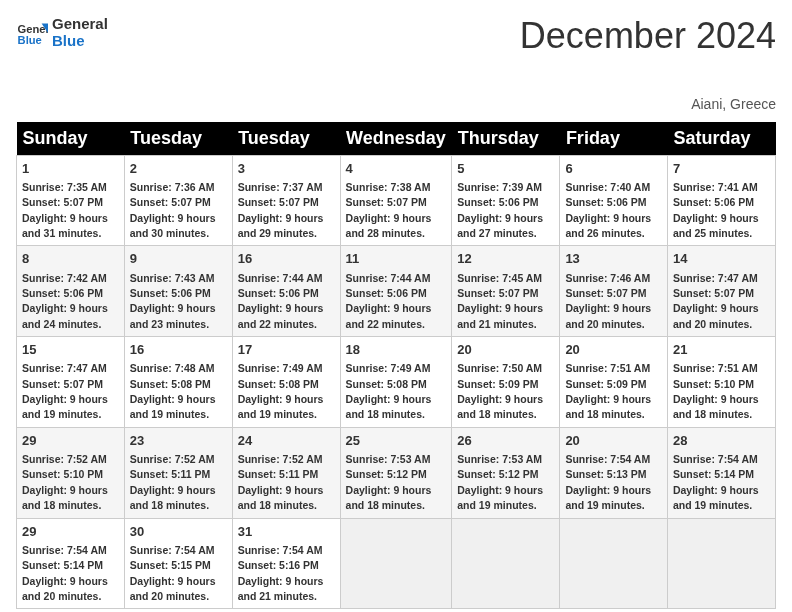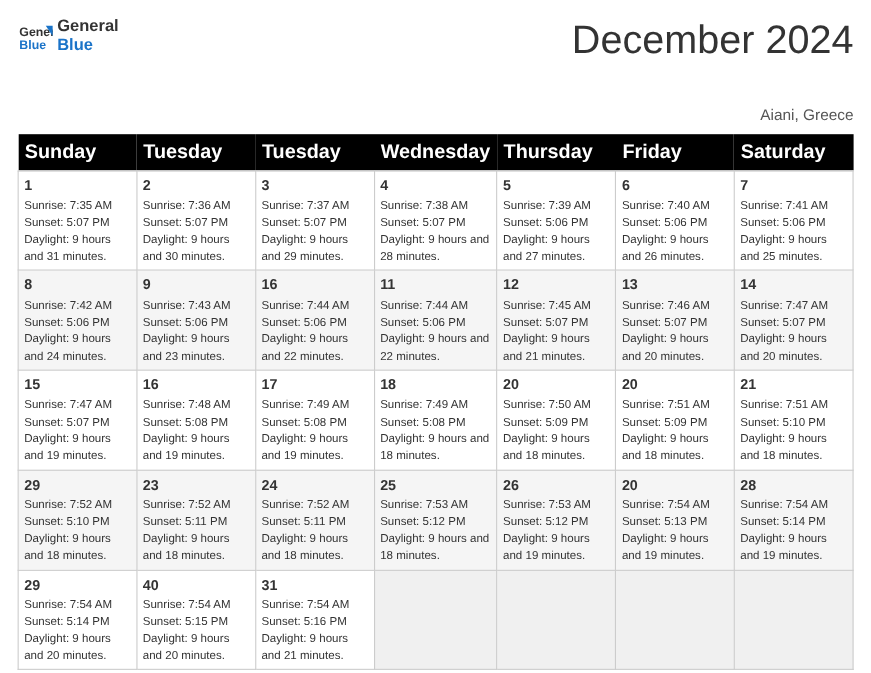--- a/index.html
+++ b/index.html
@@ -67,20 +67,21 @@
     }
     .day-num {
       font-size: 13px;
       font-weight: bold;
       display: block;
       margin-bottom: 2px;
     }
     .day-info {
       font-size: 10.5px;
       color: #333;
+      font-weight: bold;
     }
     td.empty {
       background: #f0f0f0 !important;
     }
   </style>
 </head>
 <body>
 
 <div class="header">
   <div class="logo">
@@ -173,21 +174,21 @@
         <td><span class="day-num">26</span>
 <span class="day-info">Sunrise: 7:53 AM<br>Sunset: 5:12 PM<br>Daylight: 9 hours and 19 minutes.</span></td>
         <td><span class="day-num">20</span>
 <span class="day-info">Sunrise: 7:54 AM<br>Sunset: 5:13 PM<br>Daylight: 9 hours and 19 minutes.</span></td>
         <td><span class="day-num">28</span>
 <span class="day-info">Sunrise: 7:54 AM<br>Sunset: 5:14 PM<br>Daylight: 9 hours and 19 minutes.</span></td>
       </tr>
       <tr>
         <td><span class="day-num">29</span>
 <span class="day-info">Sunrise: 7:54 AM<br>Sunset: 5:14 PM<br>Daylight: 9 hours and 20 minutes.</span></td>
-        <td><span class="day-num">40</span>
+        <td><span class="day-num">30</span>
 <span class="day-info">Sunrise: 7:54 AM<br>Sunset: 5:15 PM<br>Daylight: 9 hours and 20 minutes.</span></td>
         <td><span class="day-num">31</span>
 <span class="day-info">Sunrise: 7:54 AM<br>Sunset: 5:16 PM<br>Daylight: 9 hours and 21 minutes.</span></td>
         <td class="empty"></td>
         <td class="empty"></td>
         <td class="empty"></td>
         <td class="empty"></td>
       </tr>
     </tbody>
 </table>

